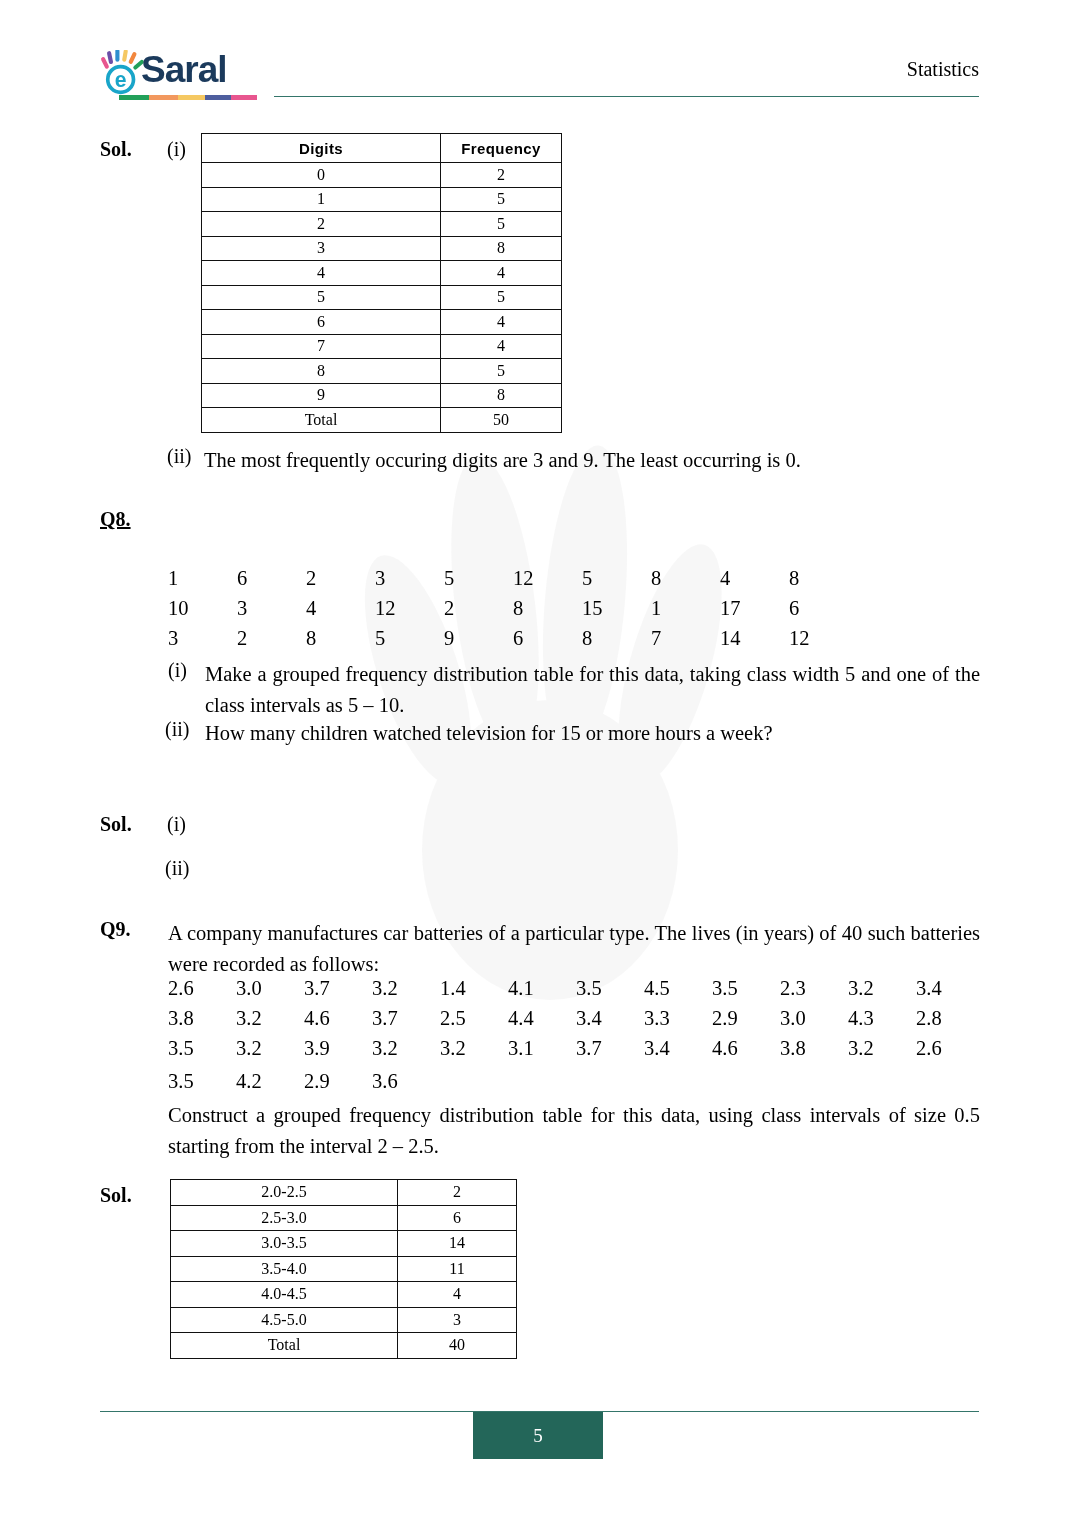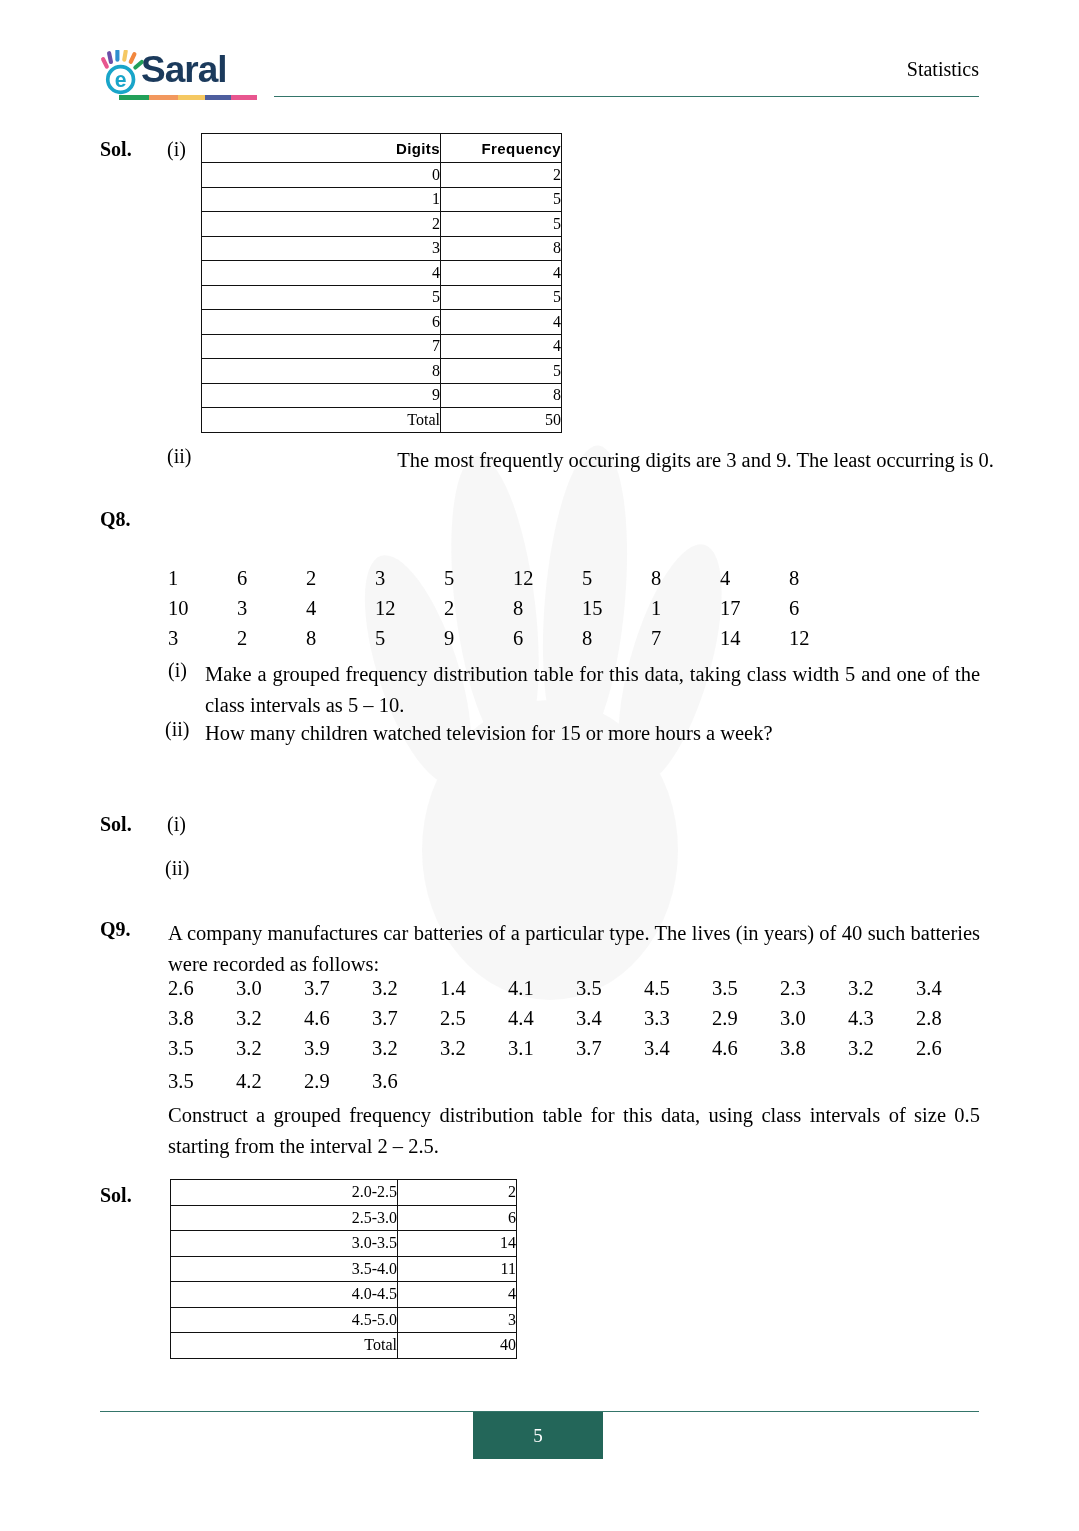--- a/index.html
+++ b/index.html
@@ -130,21 +130,21 @@
 
   
   table.dt {
     position: absolute;
     border-collapse: collapse;
     font-size: 16px;
     background: #fff;
   }
   table.dt td, table.dt th {
     border: 1.3px solid #111;
-    text-align: right;
+    text-align: center;
     padding: 0;
     font-weight: normal;
     font-family: "Liberation Serif", "DejaVu Serif", serif;
   }
   table.dt th {
     font-family: "Liberation Sans", "DejaVu Sans", sans-serif;
     font-weight: bold;
     font-size: 15px;
     letter-spacing: 0.4px;
   }
@@ -290,23 +290,23 @@
           <td class="c2">8</td>
         </tr>
       <tr>
           <td class="c1">Total</td>
           <td class="c2">50</td>
         </tr>
     </tbody>
   </table>
 
   <div class="lbl-rn" style="left:167px; top:445px;">(ii)</div>
-  <div class="para nojust" style="left:204px; top:445px; width:790px;text-align:right;">The most frequently occuring digits are 3 and 9. The least occurring is 0.</div>
-
-  <div class="lbl-q" style="left:100px; top:508px;">Q8.</div>
+  <div class="para nojust" style="left:204px; top:445px; width:790px;">The most frequently occuring digits are 3 and 9. The least occurring is 0.</div>
+
+  <div class="lbl-q" style="left:100px; top:508px;text-decoration:underline;">Q8.</div>
 
   <div class="numrow" style="left:168px; top:567px;">
     <span style="width:69px">1</span>
     <span style="width:69px">6</span>
     <span style="width:69px">2</span>
     <span style="width:69px">3</span>
     <span style="width:69px">5</span>
     <span style="width:69px">12</span>
     <span style="width:69px">5</span>
     <span style="width:69px">8</span>

